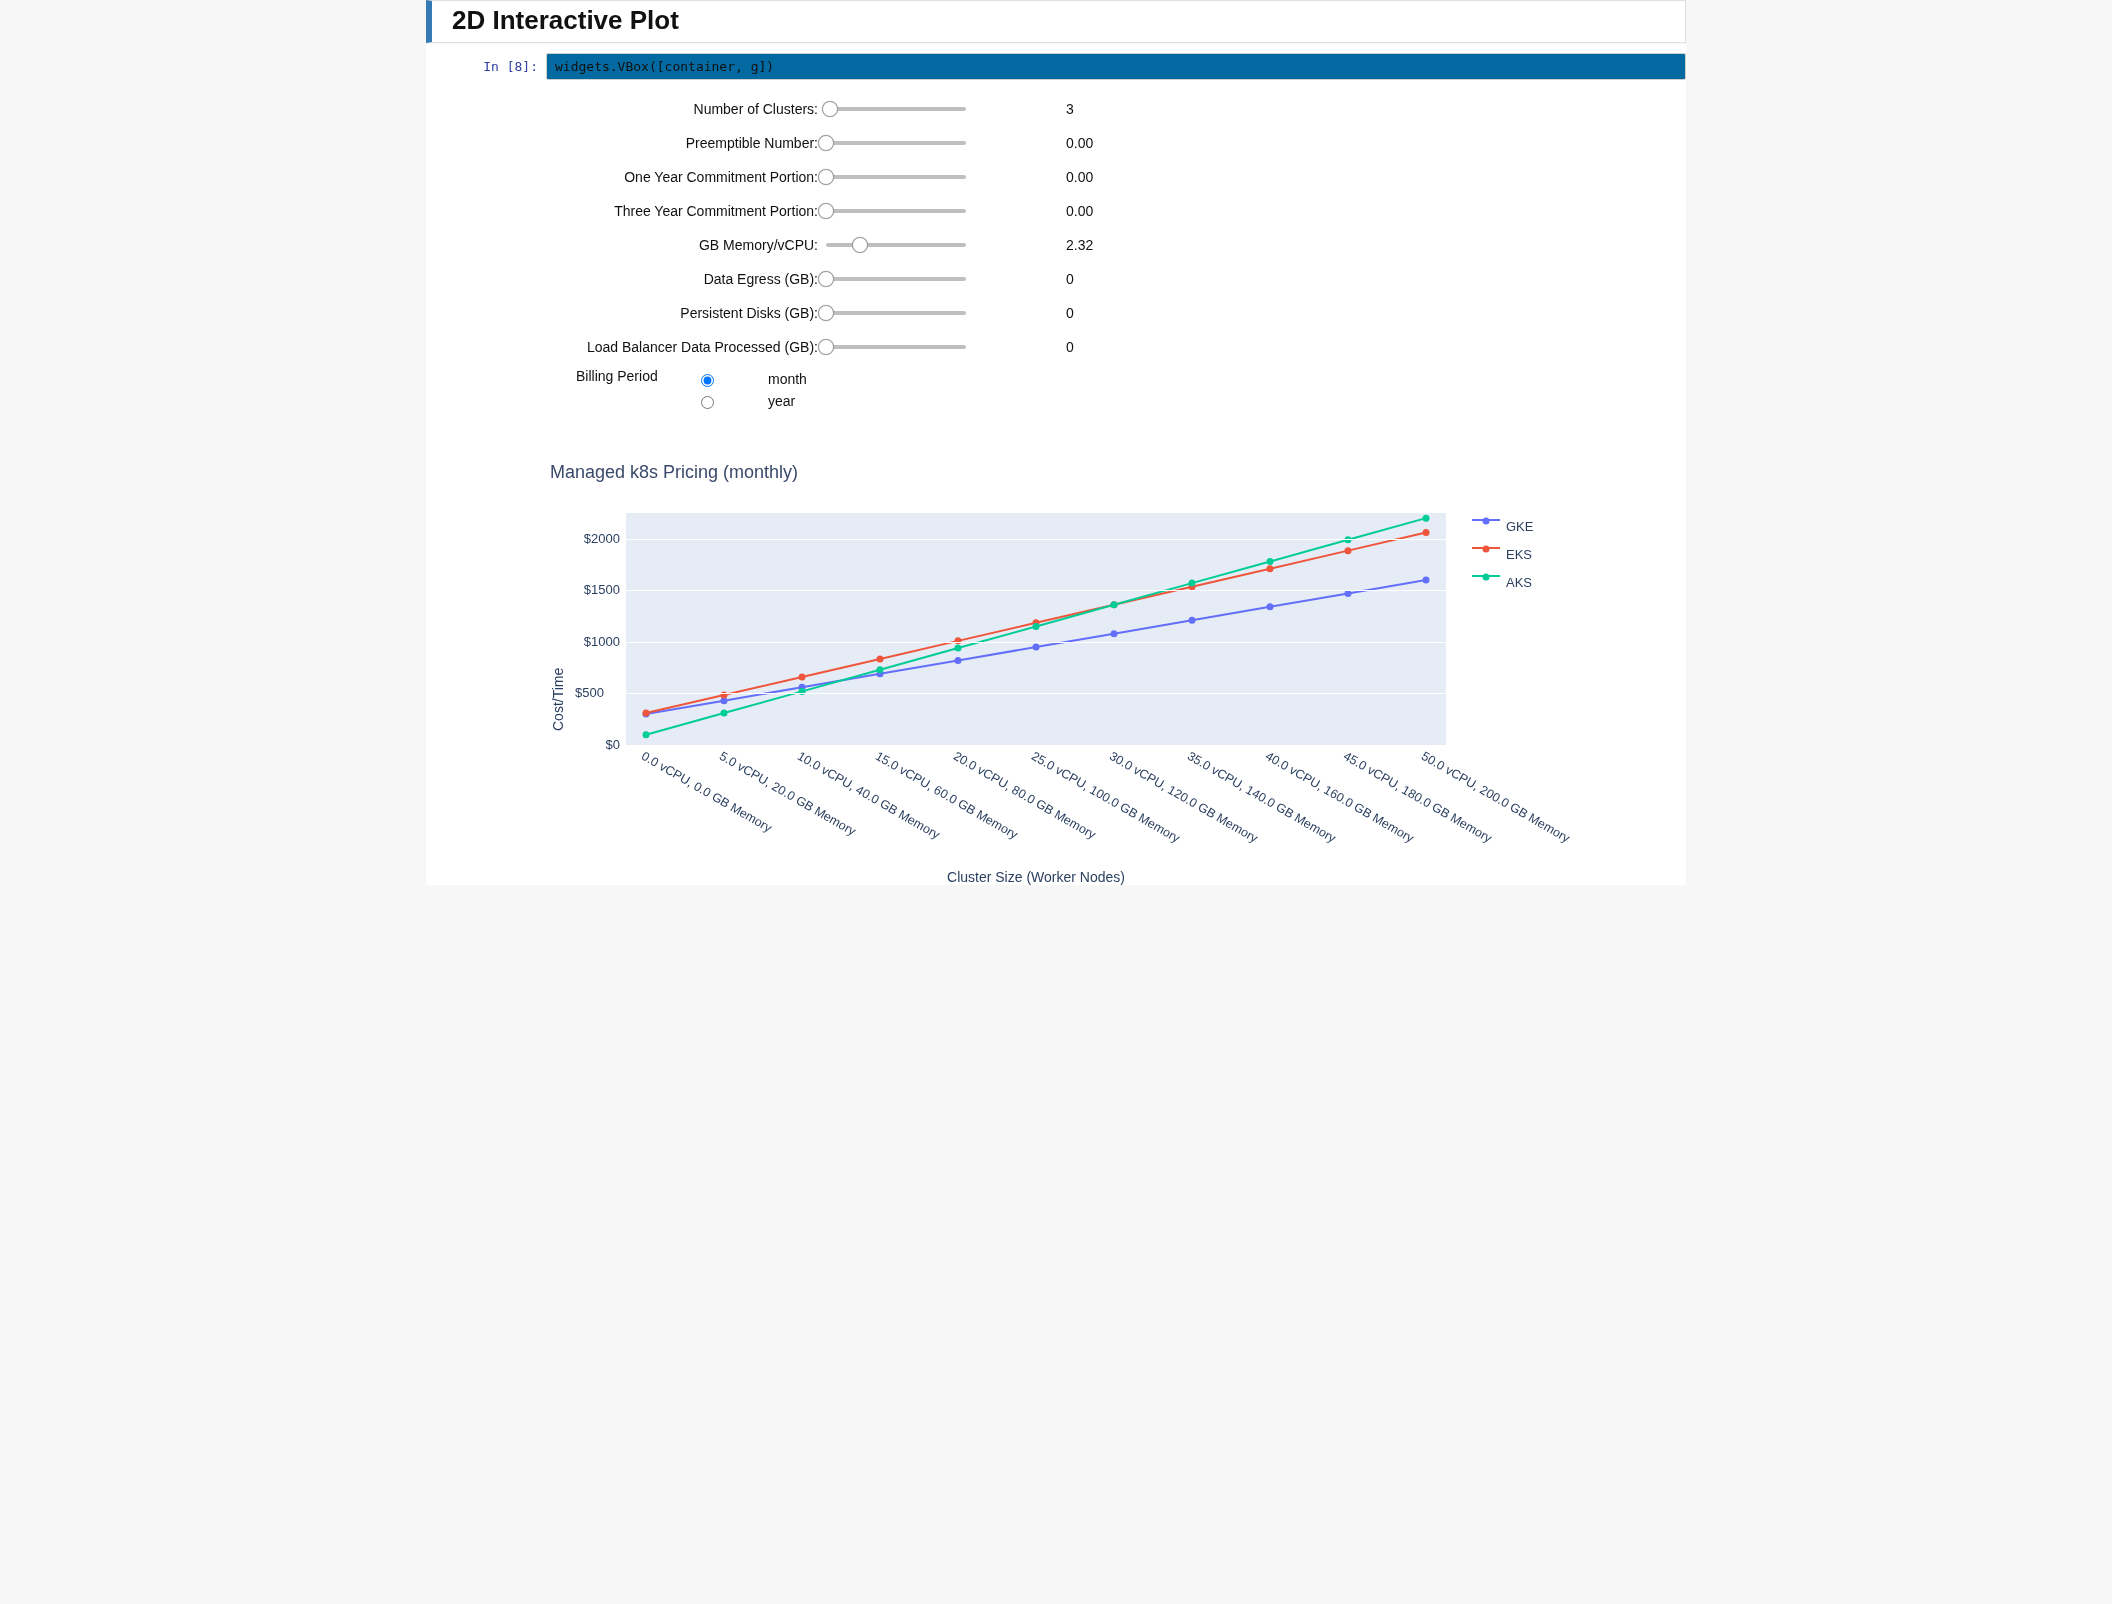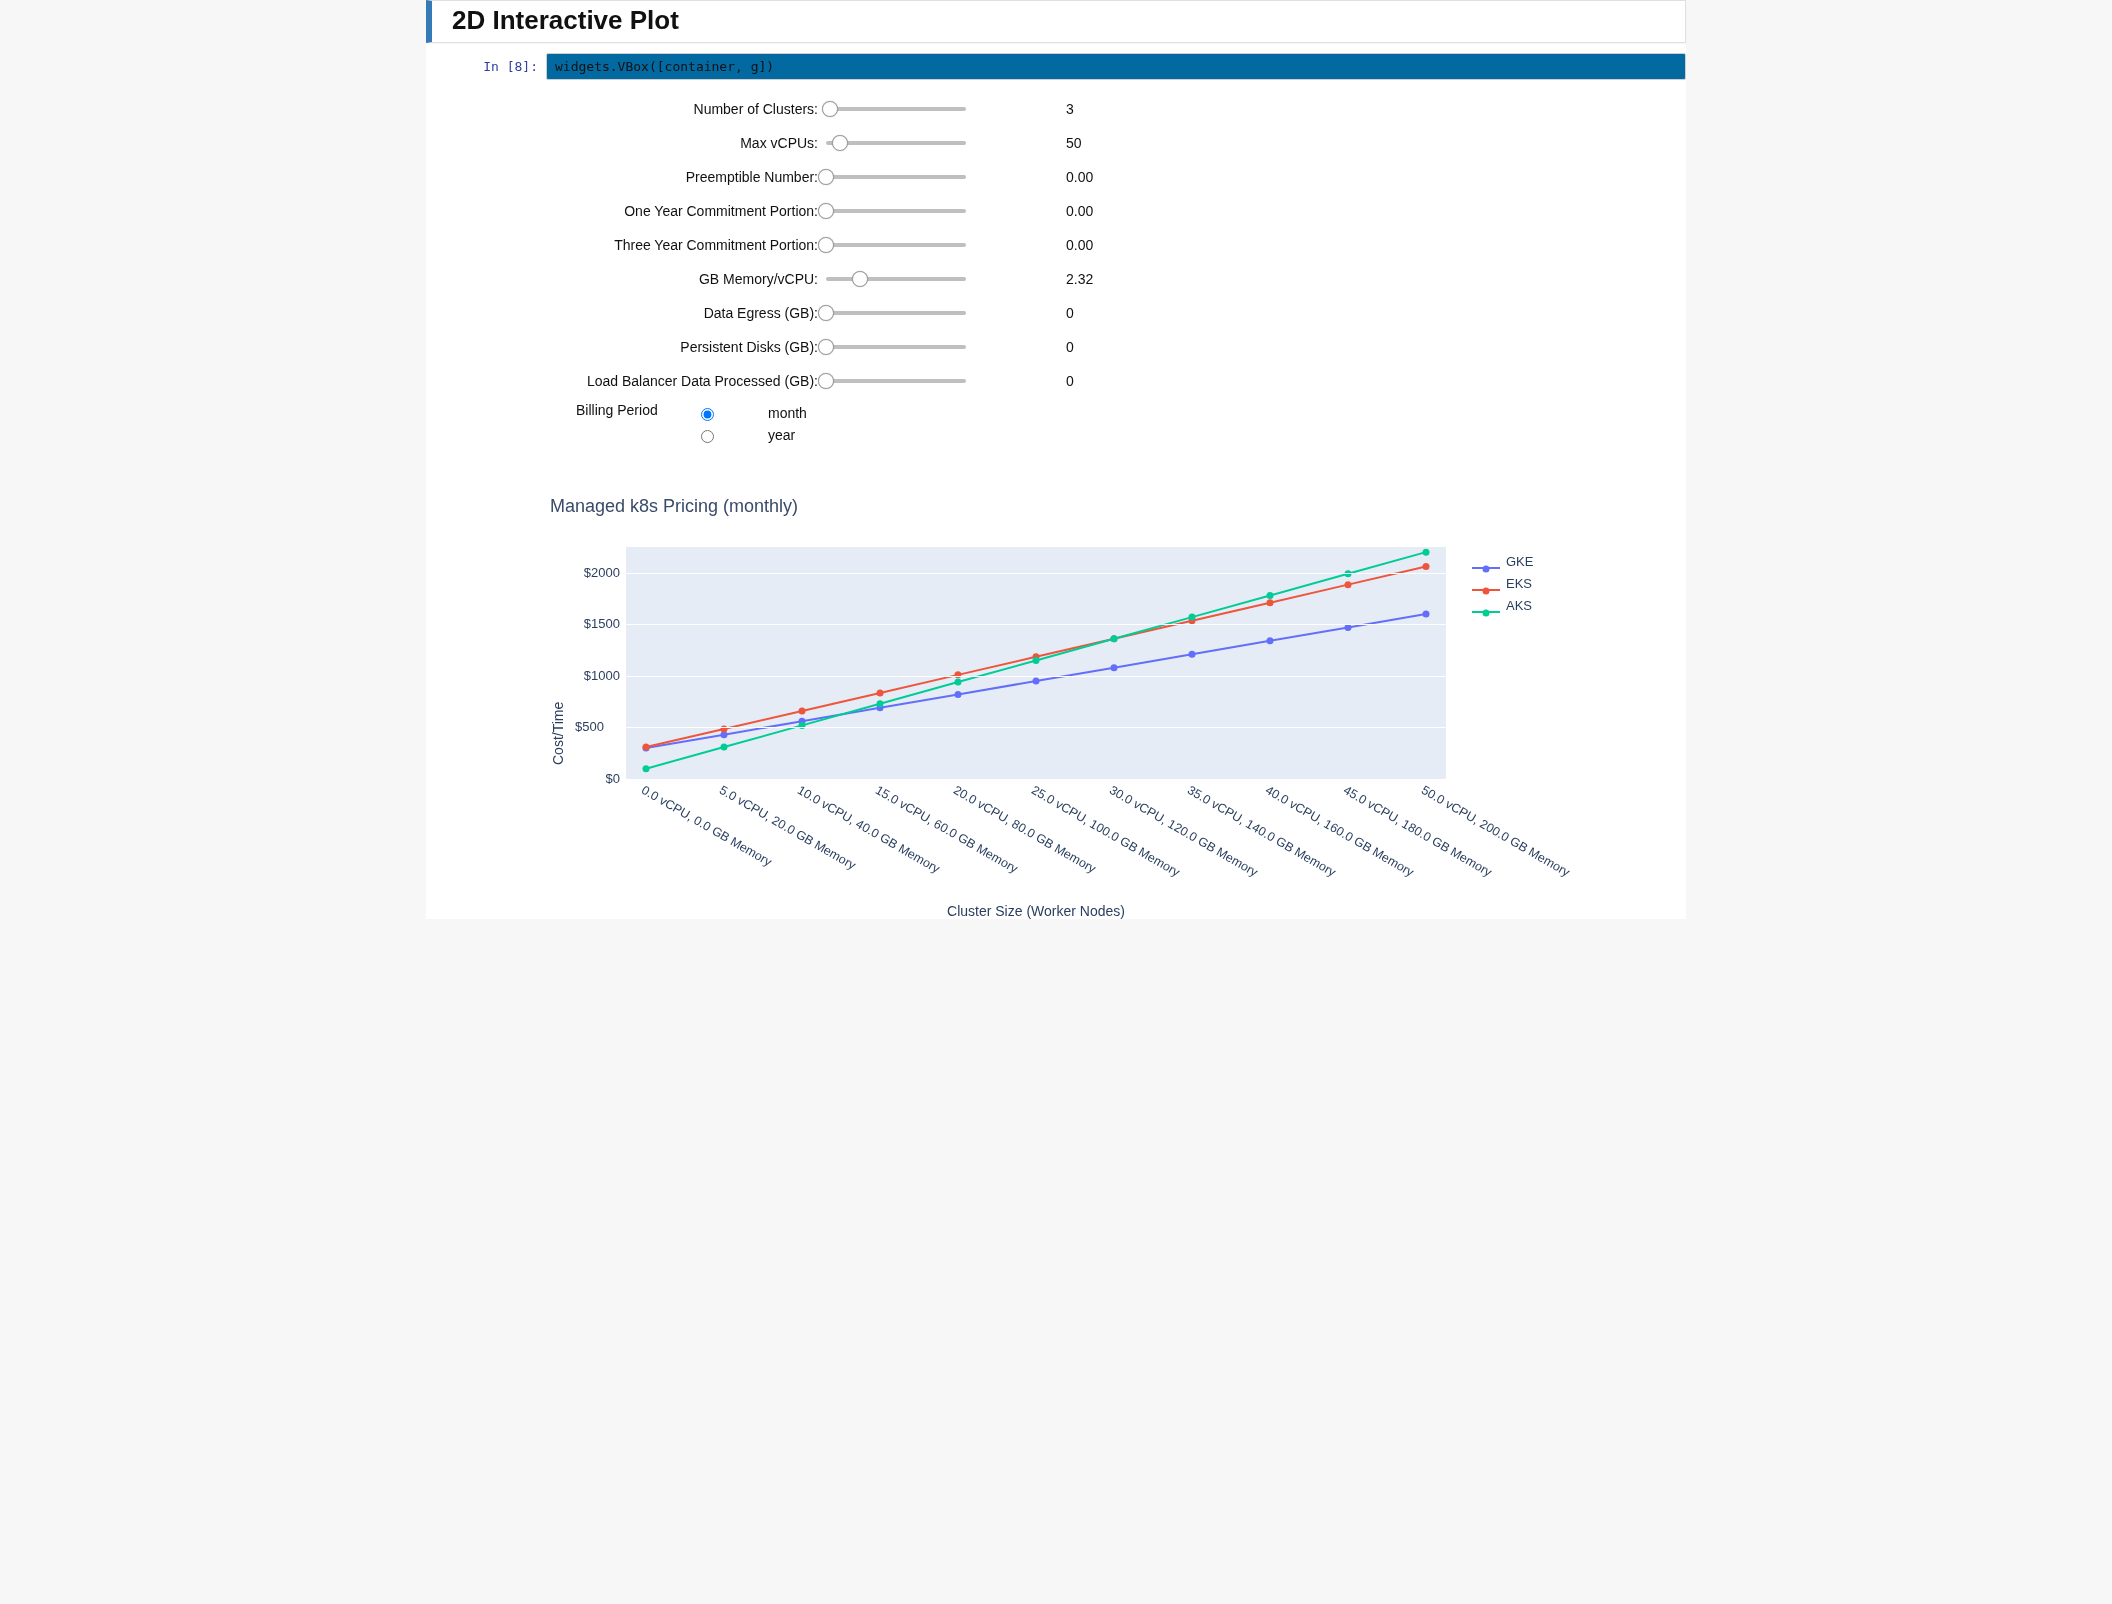--- a/index.html
+++ b/index.html
@@ -147,21 +147,21 @@
     position:absolute;
     left:0; right:0;
     height:1px;
     background:#fff;
   }
   .legend {
     margin-left: 26px;
     font-size: 13px;
     color: #2a3f5f;
   }
-  .legend-item { display:flex; align-items:flex-end; height:22px; }
+  .legend-item { display:flex; align-items:flex-start; height:22px;margin-top:6px; }
   .legend-swatch { width:28px; height:0; border-top:2px solid; margin-right:6px; position:relative; }
   .legend-swatch::after {
     content:""; position:absolute; left:50%; top:50%;
     width:7px; height:7px; border-radius:50%;
     transform:translate(-50%,-50%);
     background: currentColor;
   }
   .xticks {
     position: relative;
     width: 820px;
@@ -205,29 +205,20 @@
 
     <div id="sliders-mount">
         <div class="widget-row">
           <div class="widget-label">Number of Clusters:</div>
           <div class="slider-wrap">
             <div class="slider-track">
               <div class="slider-thumb" style="left:3%"></div>
             </div>
           </div>
           <div class="widget-value">3</div>
-        </div>
-        <div class="widget-row">
-          <div class="widget-label">Max vCPUs:</div>
-          <div class="slider-wrap">
-            <div class="slider-track">
-              <div class="slider-thumb" style="left:10%"></div>
-            </div>
-          </div>
-          <div class="widget-value">50</div>
         </div>
         <div class="widget-row">
           <div class="widget-label">Preemptible Number:</div>
           <div class="slider-wrap">
             <div class="slider-track">
               <div class="slider-thumb" style="left:0%"></div>
             </div>
           </div>
           <div class="widget-value">0.00</div>
         </div>

